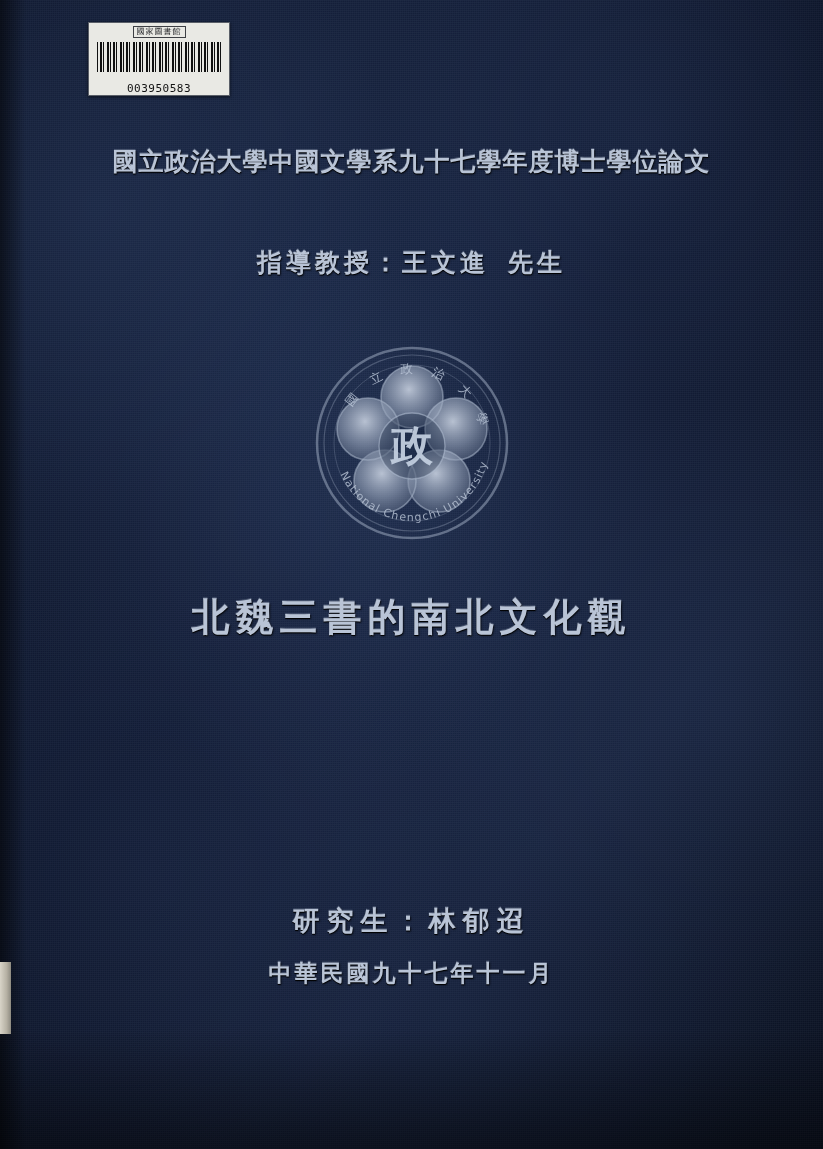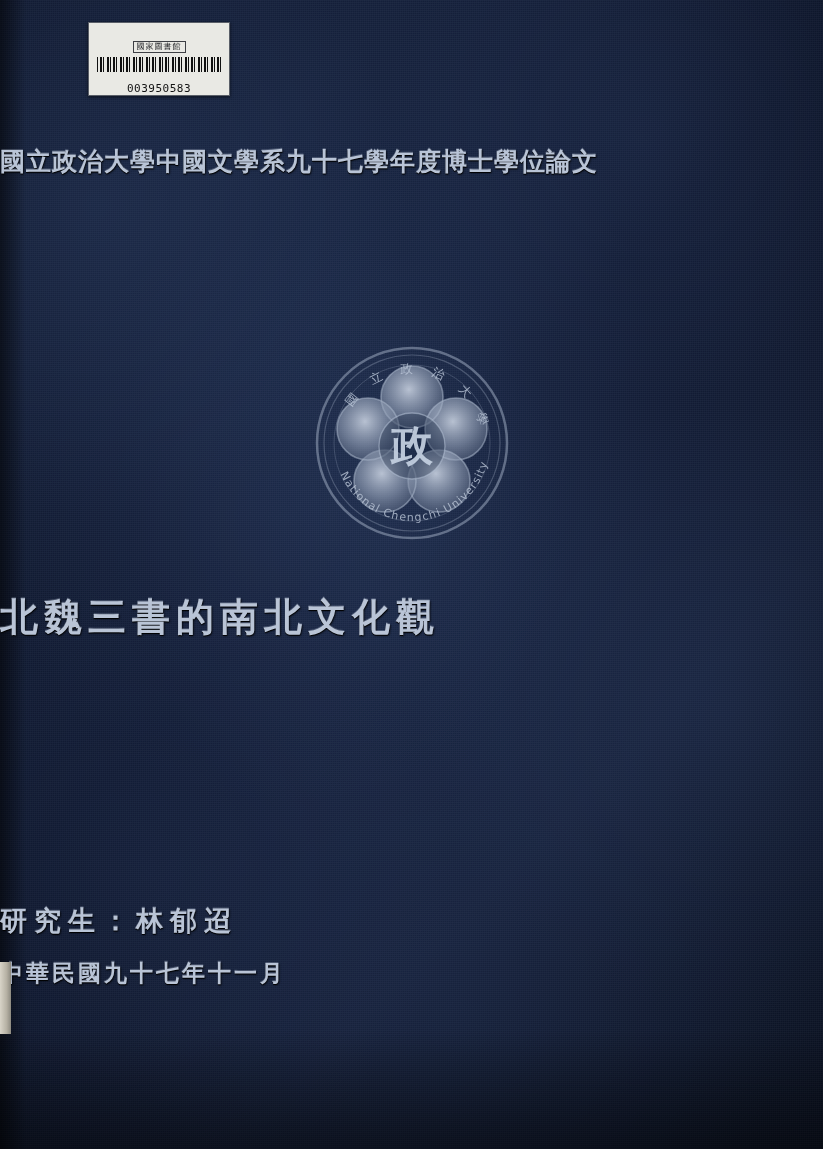--- a/index.html
+++ b/index.html
@@ -61,21 +61,21 @@
     width: 142px;
     height: 74px;
     background: #e9e9e4;
     border: 1px solid #5a5f68;
     box-shadow: 0 1px 3px rgba(0,0,0,0.6);
     z-index: 5;
     display: flex;
     flex-direction: column;
     align-items: center;
     justify-content: flex-start;
-    padding-top: 18px;
+    padding-top: 3px;
     box-sizing: border-box;
   }
   #barcode-label .lib-name {
     font-size: 8px;
     letter-spacing: 1px;
     color: #15161a;
     line-height: 10px;
     border: 1px solid #3d3f44;
     padding: 0 3px;
     font-family: "DejaVu Sans", sans-serif;
@@ -96,20 +96,21 @@
     margin-top: 10px;
     font-family: "DejaVu Sans Mono", monospace;
     font-size: 11px;
     letter-spacing: 0.5px;
     color: #111;
   }
 
   
   .emboss {
     color: #b9c4d6;
+    text-align: center;
     font-family: Liberation Mono, monospace;
     font-weight: bold;
     text-shadow:
       0 1px 0 rgba(0,0,0,0.85),
       0 -1px 0 rgba(210,225,245,0.25),
       1px 1px 2px rgba(0,0,0,0.7);
     user-select: none;
   }
 
   #line-degree {
@@ -204,20 +205,21 @@
   <div id="bottom-shadow"></div>
 
   <div id="barcode-label">
     <div class="lib-name">國家圖書館</div>
     <div class="bars"></div>
     <div class="code">003950583</div>
   </div>
 
   <div id="line-degree" class="emboss layer">國立政治大學中國文學系九十七學年度博士學位論文</div>
 
+  <div id="line-advisor" class="emboss layer">指導教授：王文進 先生</div>
 
   <div id="emblem">
     <svg viewBox="0 0 214 214" xmlns="http://www.w3.org/2000/svg">
       <defs>
         <radialGradient id="foil" cx="45%" cy="38%" r="70%">
           <stop offset="0%" stop-color="#d2dbe9" stop-opacity="0.85"></stop>
           <stop offset="55%" stop-color="#97a4ba" stop-opacity="0.62"></stop>
           <stop offset="100%" stop-color="#5d6a83" stop-opacity="0.45"></stop>
         </radialGradient>
         <path id="ringTop" d="M 37,107 A 70,70 0 0 1 177,107"></path>

